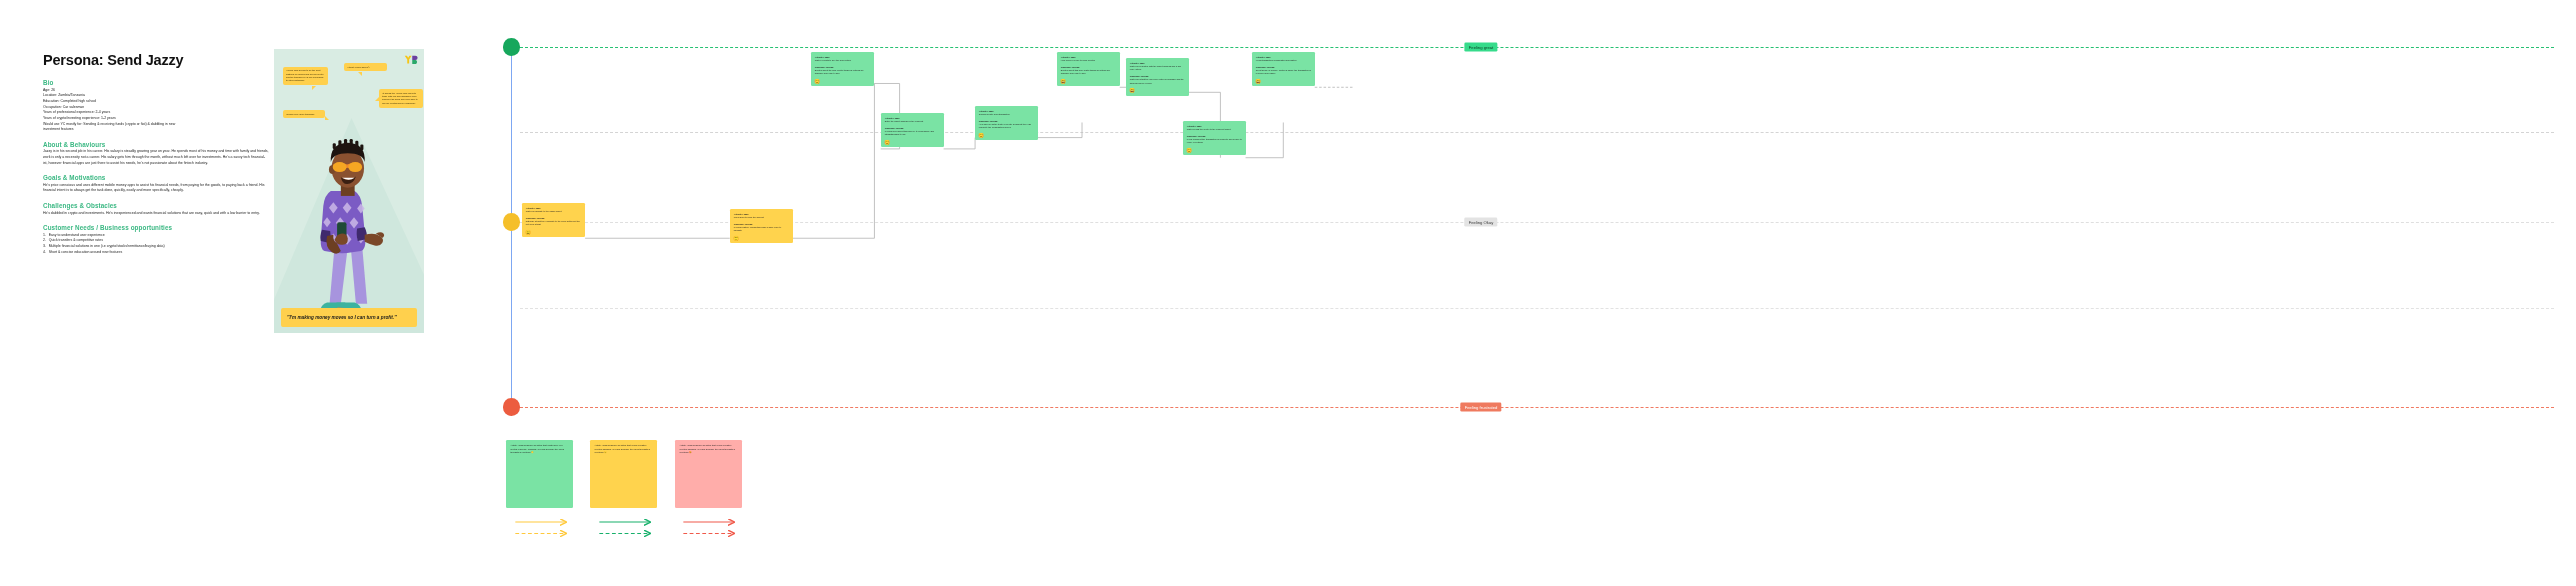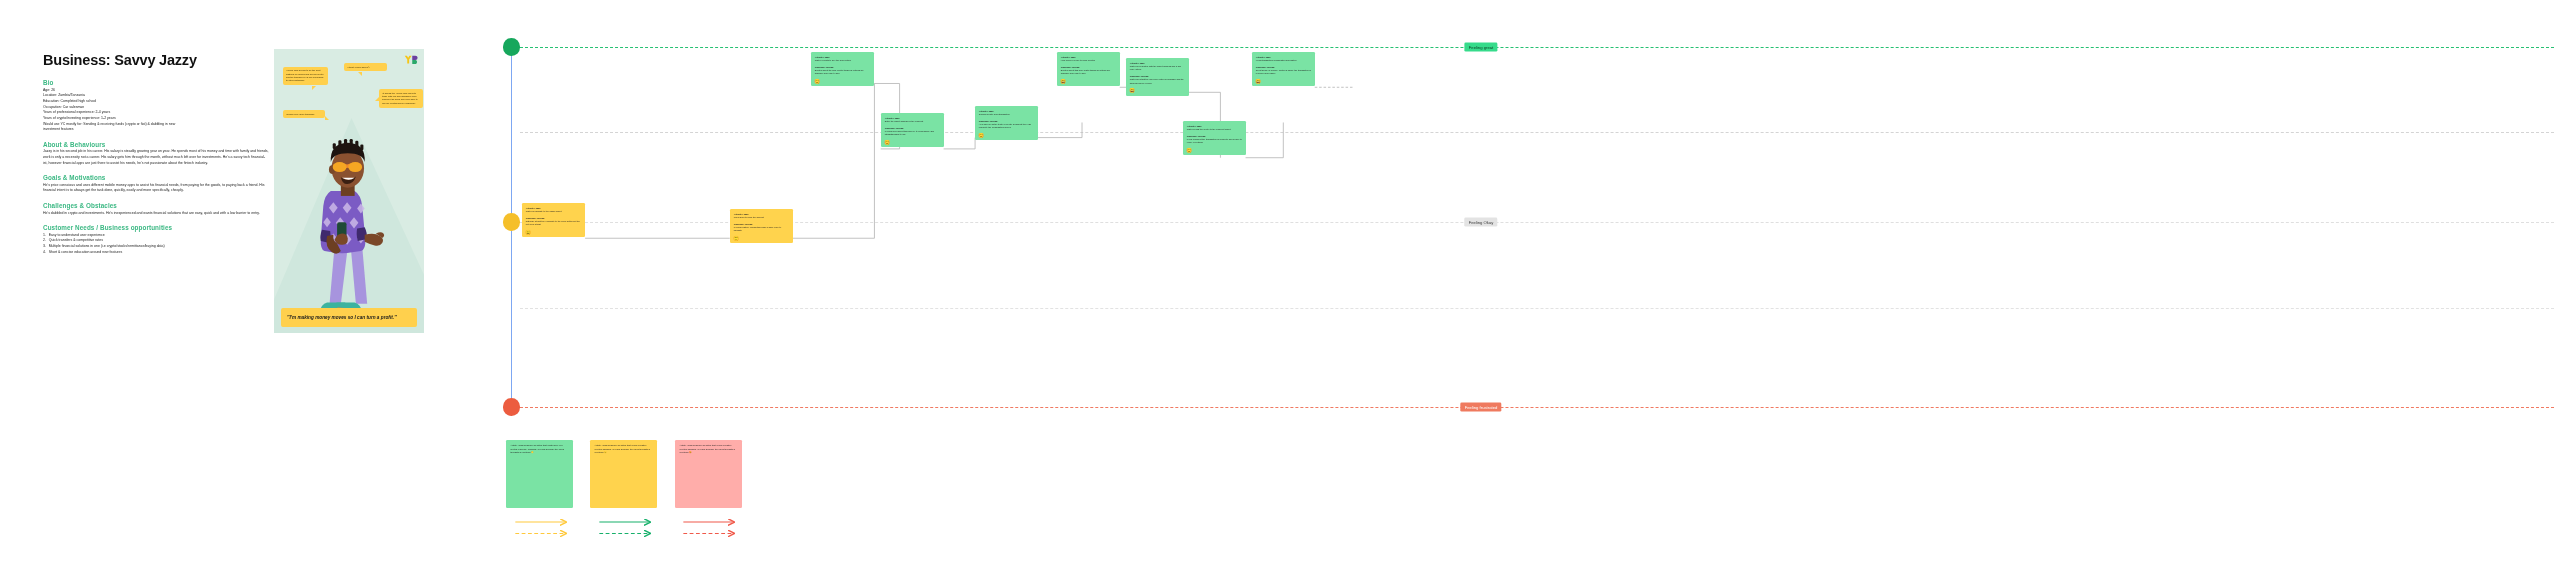--- a/index.html
+++ b/index.html
@@ -131,21 +131,21 @@
   .legend-arrows { position: absolute; top: 77px; left: 0; width: 264px; }
   .arrow-group { position: absolute; width: 57px; }
   .ag0 { left: 7.5px; } .ag1 { left: 92px; } .ag2 { left: 176px; }
 </style>
 </head>
 <body>
 
 <div class="canvas">
 
   <div class="persona-text">
-    <div class="persona-title">Business: Savvy Jazzy</div>
+    <div class="persona-title">Persona: Send Jazzy</div>
 
     <div class="sec">
       <div class="sec-h">Bio</div>
       <div class="kv">Age: 26</div>
       <div class="kv">Location: Zambia/Tanzania</div>
       <div class="kv">Education: Completed high school</div>
       <div class="kv">Occupation: Car salesman</div>
       <div class="kv">Years of professional experience: 2-4 years</div>
       <div class="kv">Years of crypto/investing experience: 1-2 years</div>
       <div class="kv">Would use YC mostly for: Sending &amp; receiving funds (crypto or fiat) &amp; dabbling in new</div>

